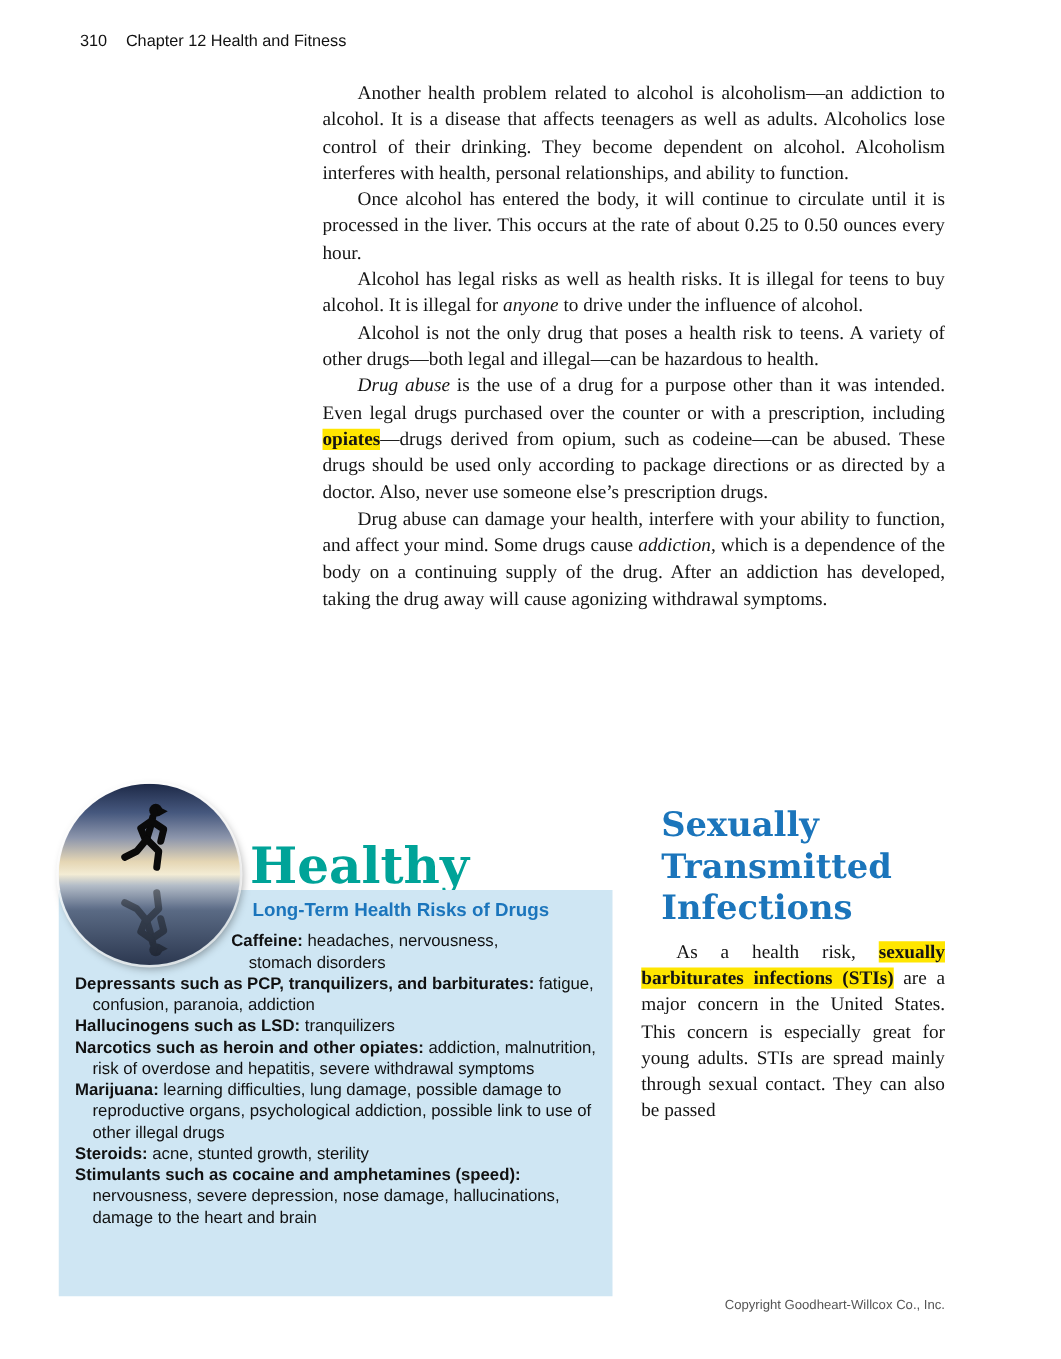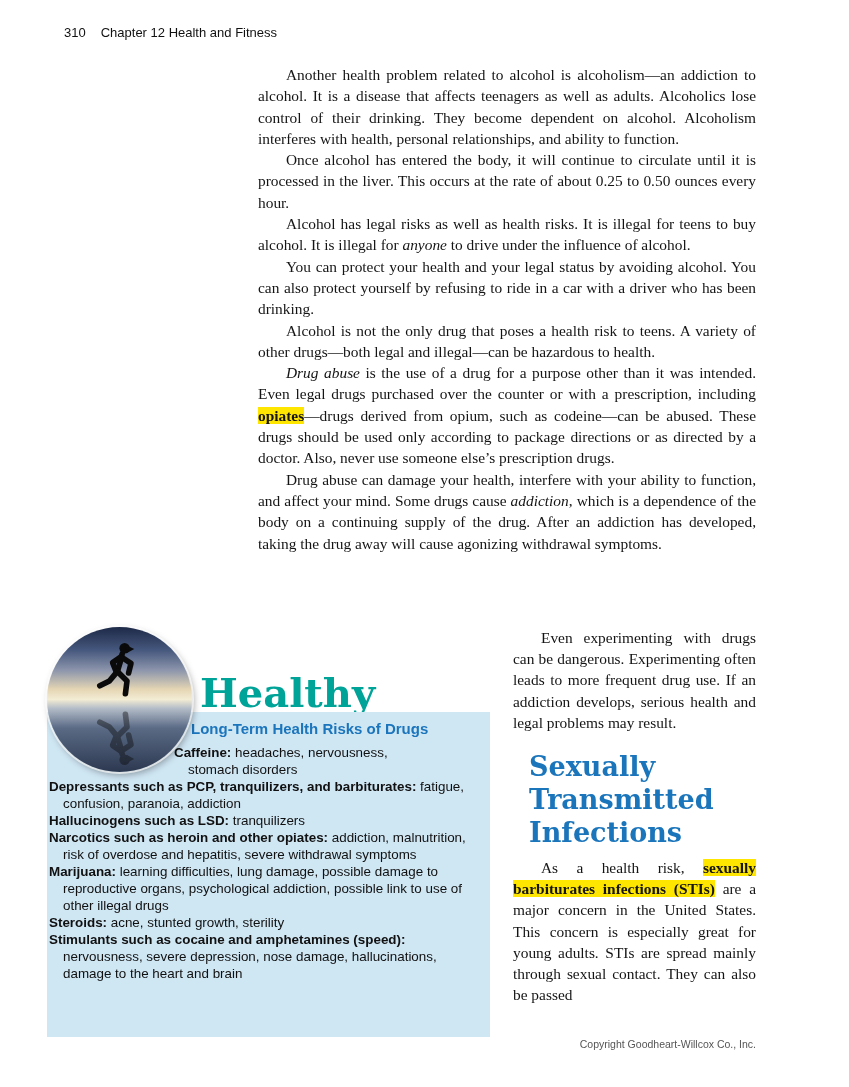--- a/index.html
+++ b/index.html
@@ -54,21 +54,21 @@
   .feature-title {
     position:absolute; left:153px; top:44px;
     font-family:"DejaVu Serif", serif; font-weight:bold;
     font-size:40px; color:#00a398;
   }
   .risk-box {
     position:absolute; left:0; top:87px; width:443px; height:325px;
     background:#cfe6f3; z-index:1;
     font-family:"Liberation Sans", sans-serif; font-size:13.4px;
     line-height:17px; color:#111;
-    padding:8px 8px 8px 2px;
+    padding:8px 8px 8px 13px;
   }
   .risk-box .subtitle {
     margin-left:142px; font-weight:bold; font-size:15px;
     color:#1b75bc; margin-bottom:7px;
   }
   .risk-list .item { padding-left:14px; text-indent:-14px; }
   .risk-list .item.shift { margin-left:125px; width:252px; }
 
   
   .right-col {
@@ -91,21 +91,20 @@
 
   <div class="runhead">
     <span>310</span>
     <span>Chapter 12   Health and Fitness</span>
   </div>
 
   <div class="main-col">
     <p><span>Another health problem related to alcohol is alcoholism—an addiction to alcohol. It is a disease that affects teenagers as well as adults. Alcoholics lose control of their drinking. They become dependent on alcohol. Alcoholism interferes with health, personal relationships, and ability to function.</span></p>
     <p><span>Once alcohol has entered the body, it will continue to circulate until it is processed in the liver. This occurs at the rate of about 0.25 to 0.50 ounces every hour.</span></p>
     <p><span>Alcohol has legal risks as well as health risks. It is illegal for teens to buy alcohol. It is illegal for </span><span class="it">anyone</span><span> to drive under the influence of alcohol.</span></p>
-    <p><span>You can protect your health and your legal status by avoiding alcohol. You can also protect yourself by refusing to ride in a car with a driver who has been drinking.</span></p>
 
 
     <p><span>Alcohol is not the only drug that poses a health risk to teens. A variety of other drugs—both legal and illegal—can be hazardous to health.</span></p>
     <p><span class="it">Drug abuse</span><span> is the use of a drug for a purpose other than it was intended. Even legal drugs purchased over the counter or with a prescription, including </span><span class="bd hl">opiates</span><span>—drugs derived from opium, such as codeine—can be abused. These drugs should be used only according to package directions or as directed by a doctor. Also, never use someone else’s prescription drugs.</span></p>
     <p><span>Drug abuse can damage your health, interfere with your ability to function, and affect your mind. Some drugs cause </span><span class="it">addiction</span><span>, which is a dependence of the body on a continuing supply of the drug. After an addiction has developed, taking the drug away will cause agonizing withdrawal symptoms.</span></p>
   </div>
 
   <div class="feature">
     <div class="photo-circle">
       <div class="sky"></div>
@@ -143,20 +142,19 @@
         <div class="item"><span class="bd">Hallucinogens such as LSD:</span><span> tranquilizers</span></div>
         <div class="item"><span class="bd">Narcotics such as heroin and other opiates:</span><span> addiction, malnutrition, risk of overdose and hepatitis, severe withdrawal symptoms</span></div>
         <div class="item"><span class="bd">Marijuana:</span><span> learning difficulties, lung damage, possible damage to reproductive organs, psychological addiction, possible link to use of other illegal drugs</span></div>
         <div class="item"><span class="bd">Steroids:</span><span> acne, stunted growth, sterility</span></div>
         <div class="item"><span class="bd">Stimulants such as cocaine and amphetamines (speed):</span><span> nervousness, severe depression, nose damage, hallucinations, damage to the heart and brain</span></div>
       </div>
     </div>
   </div>
 
   <div class="right-col">
-    <p><span>Even experimenting with drugs can be dangerous. Experimenting often leads to more frequent drug use. If an addiction develops, serious health and legal problems may result.</span></p>
     <h2 class="section-head">Sexually Transmitted Infections</h2>
     <p><span>As a health risk, </span><span class="bd hl">sexually barbiturates infections (STIs)</span><span> are a major concern in the United States. This concern is especially great for young adults. STIs are spread mainly through sexual contact. They can also be passed</span></p>
   </div>
 
   <div class="copyright">Copyright Goodheart-Willcox Co., Inc.</div>
 
 </div>
 
 </body></html>

